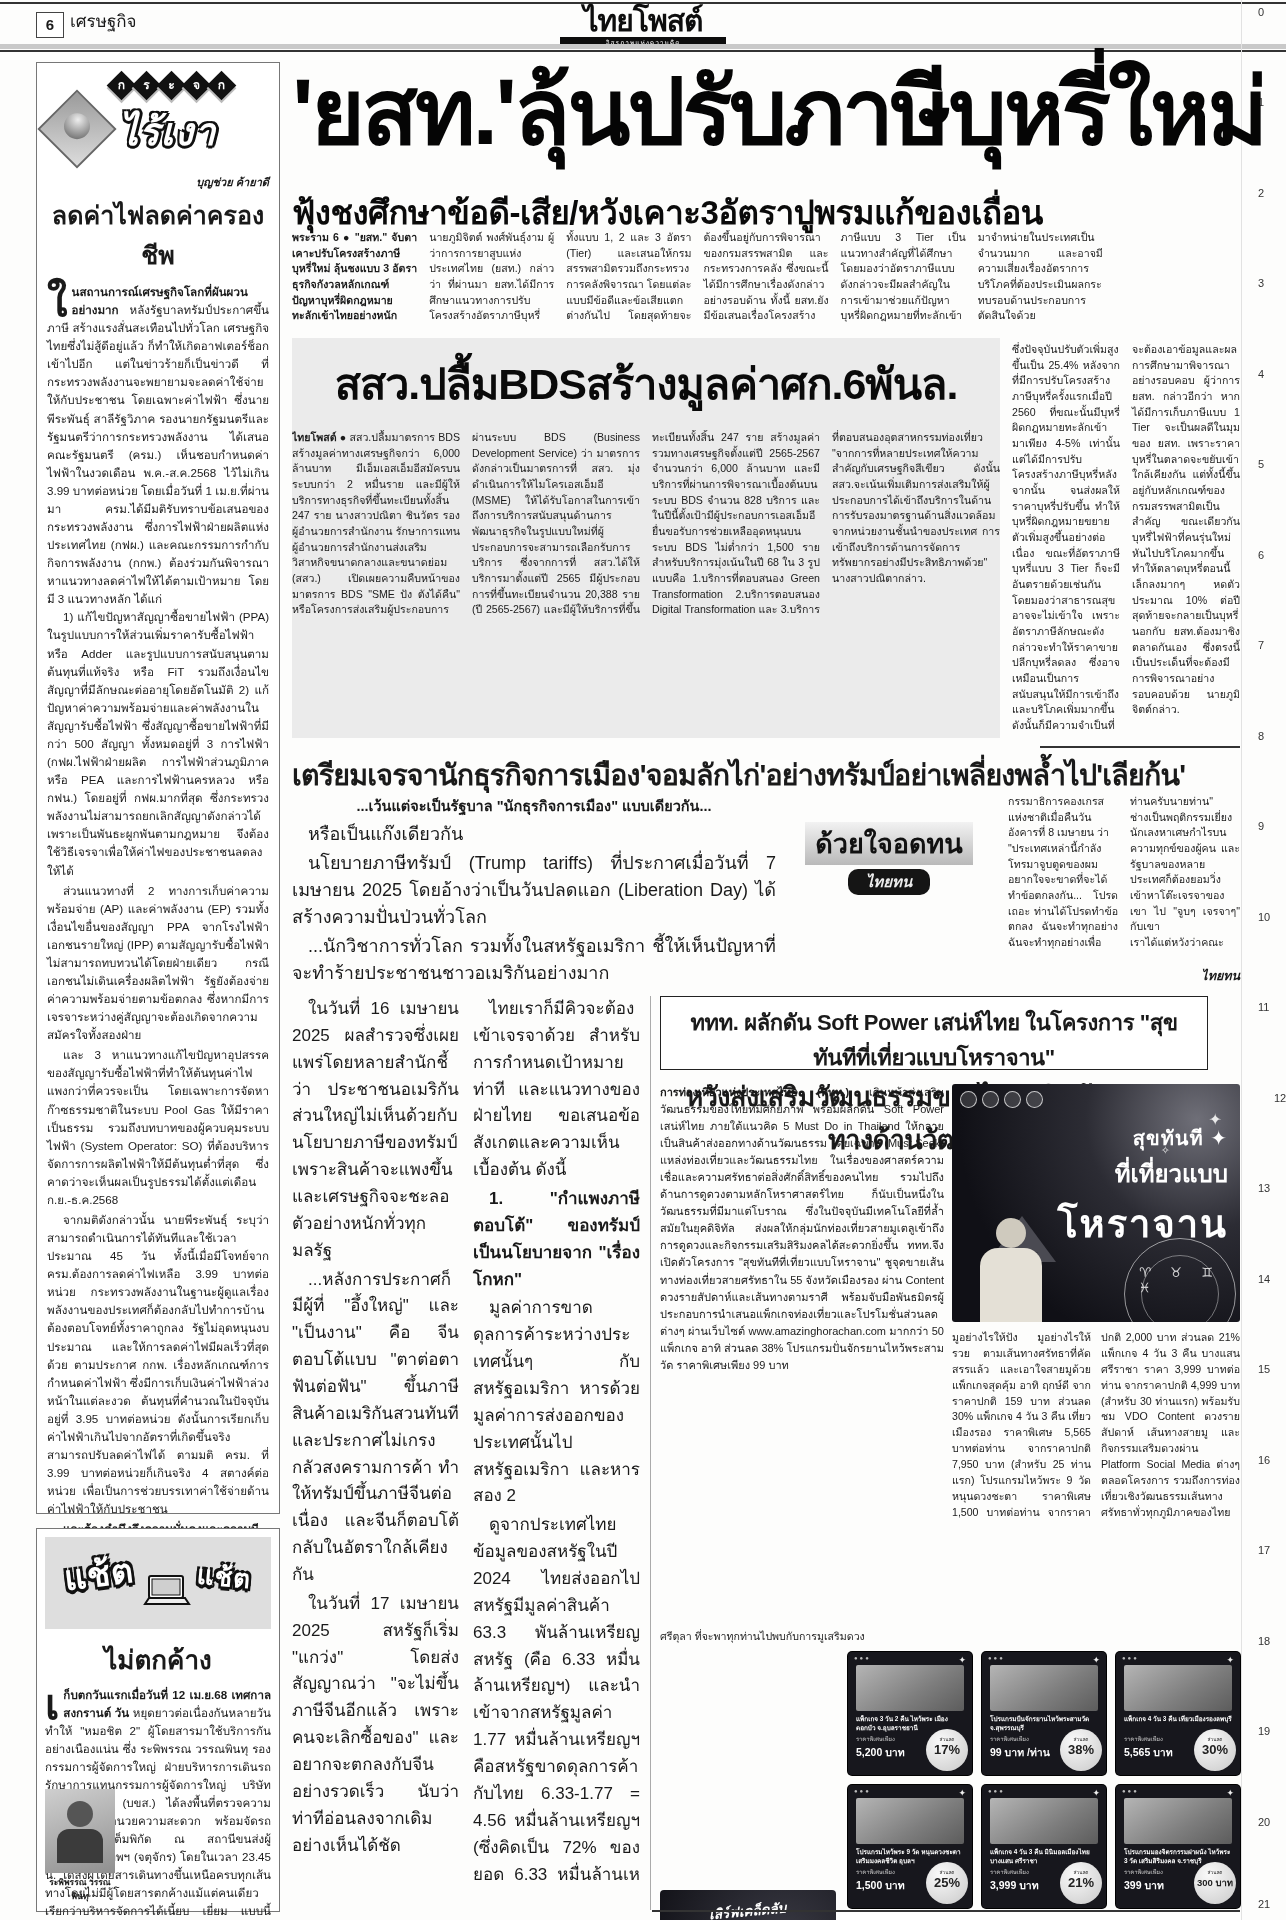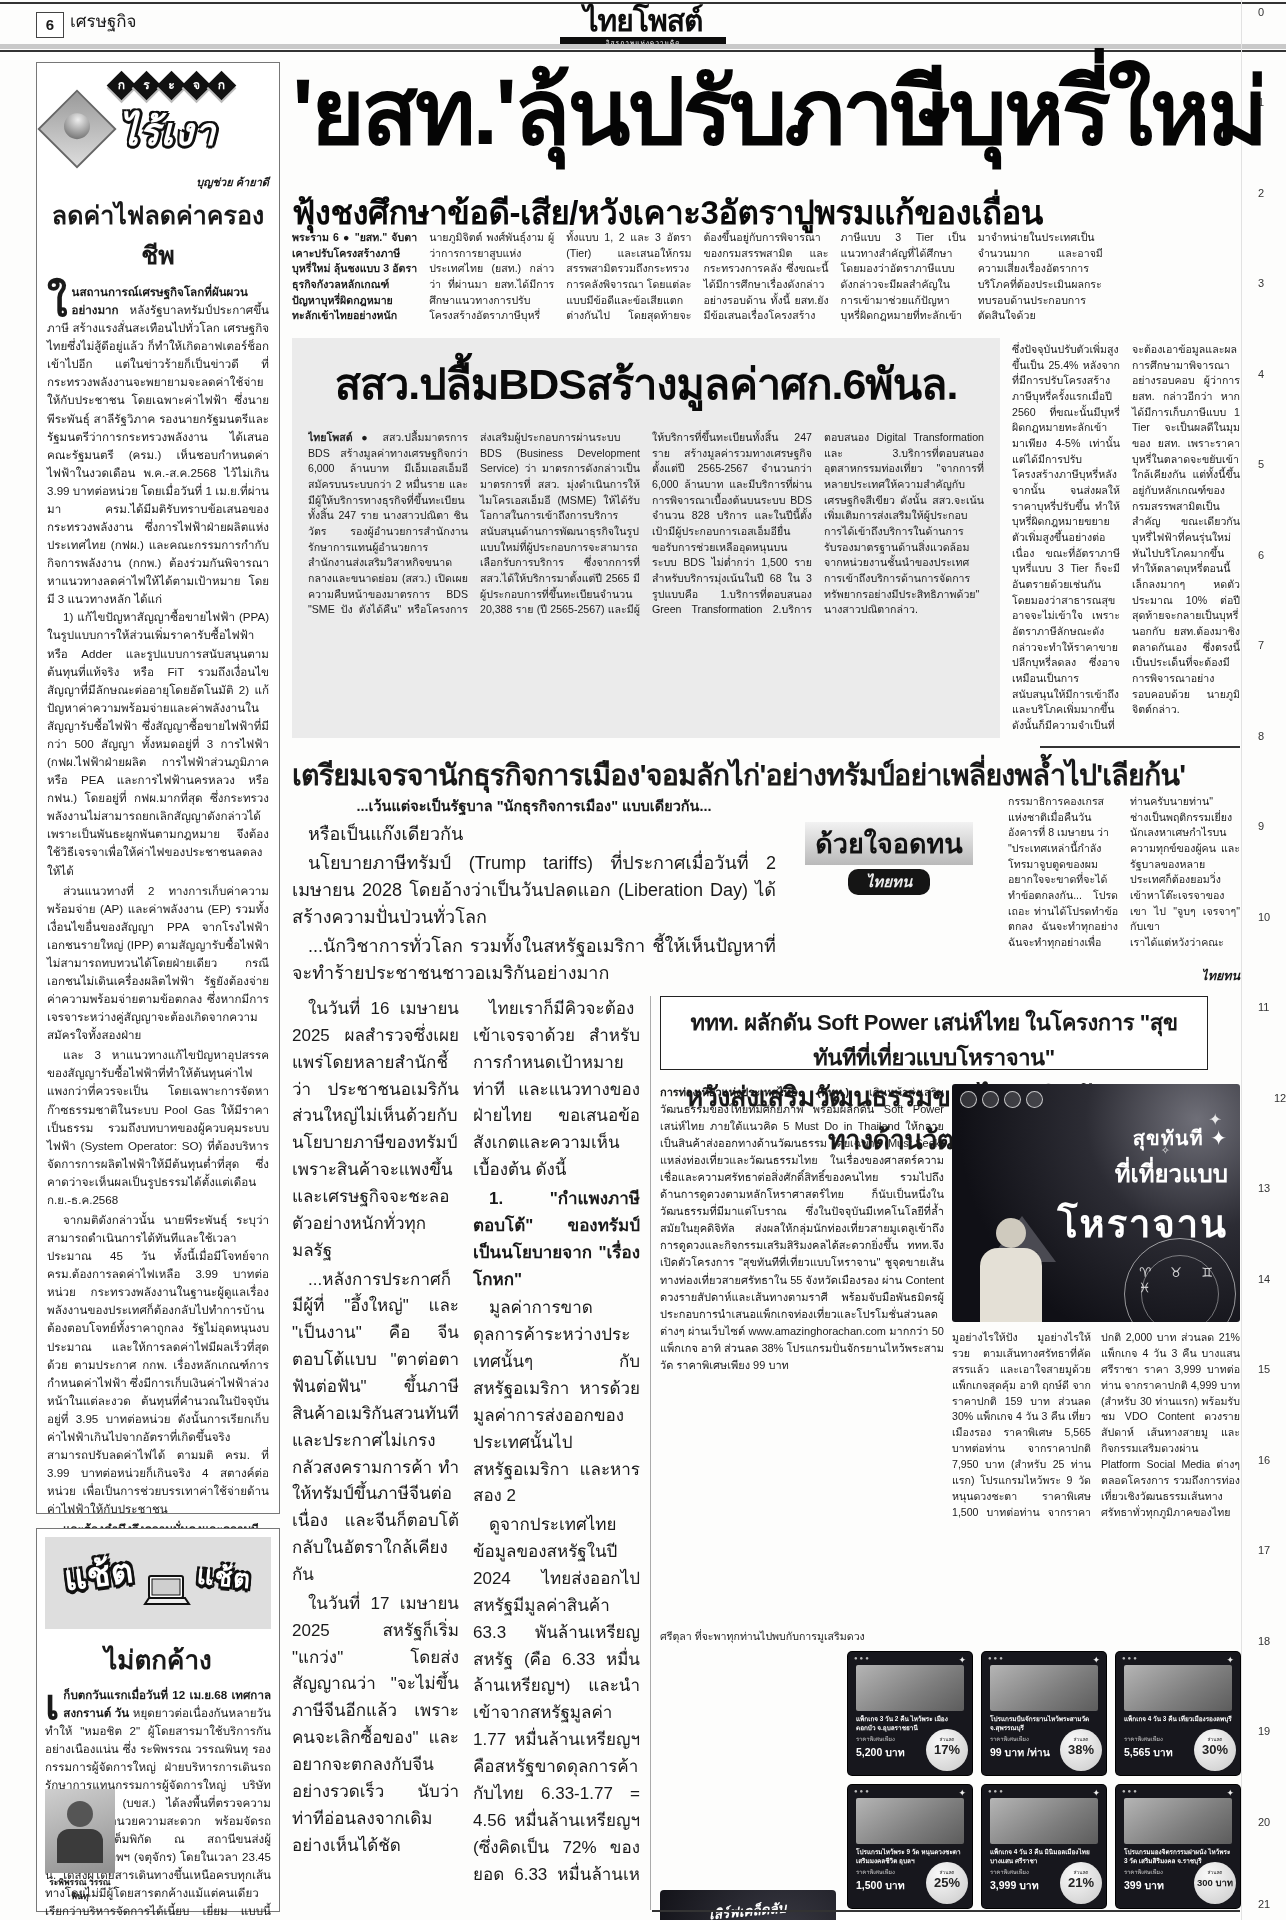--- a/index.html
+++ b/index.html
@@ -138,40 +138,40 @@
 </div>
 
 <div class="abs ctr h1-main" style="left:292px;top:64px;width:948px;">'ยสท.'ลุ้นปรับภาษีบุหรี่ใหม่</div>
 <div class="abs h2-main" style="left:292px;top:186px;width:948px;">ฟุ้งชงศึกษาข้อดี-เสีย/หวังเคาะ3อัตราปูพรมแก้ของเถื่อน</div>
 
 <div class="abs cols body-txt just" style="left:292px;top:230px;width:948px;height:102px;column-count:7;">
   <span class="b">พระราม 6 ● "ยสท." จับตาเคาะปรับโครงสร้างภาษีบุหรี่ใหม่ ลุ้นชงแบบ 3 อัตรา ธุรกิจกังวลหลักเกณฑ์ปัญหาบุหรี่ผิดกฎหมายทะลักเข้าไทยอย่างหนัก</span>
   <span>  นายภูมิจิตต์ พงศ์พันธุ์งาม ผู้ว่าการการยาสูบแห่งประเทศไทย (ยสท.) กล่าวว่า ที่ผ่านมา ยสท.ได้มีการศึกษาแนวทางการปรับโครงสร้างอัตราภาษีบุหรี่ ทั้งแบบ 1, 2 และ 3 อัตรา (Tier) และเสนอให้กรมสรรพสามิตรวมถึงกระทรวงการคลังพิจารณา โดยแต่ละแบบมีข้อดีและข้อเสียแตกต่างกันไป โดยสุดท้ายจะต้องขึ้นอยู่กับการพิจารณาของกรมสรรพสามิต และกระทรวงการคลัง ซึ่งขณะนี้ได้มีการศึกษาเรื่องดังกล่าวอย่างรอบด้าน ทั้งนี้ ยสท.ยังมีข้อเสนอเรื่องโครงสร้างภาษีแบบ 3 Tier เป็นแนวทางสำคัญที่ได้ศึกษา โดยมองว่าอัตราภาษีแบบดังกล่าวจะมีผลสำคัญในการเข้ามาช่วยแก้ปัญหาบุหรี่ผิดกฎหมายที่ทะลักเข้ามาจำหน่ายในประเทศเป็นจำนวนมาก และอาจมีความเสี่ยงเรื่องอัตราการบริโภคที่ต้องประเมินผลกระทบรอบด้านประกอบการตัดสินใจด้วย</span>
 </div>
 
-<div class="abs bds-box" style="left:292px;top:338px;width:708px;height:400px;padding:12px 16px;box-sizing:border-box;">
+<div class="abs bds-box" style="left:292px;top:338px;width:708px;height:400px;padding:12px 0;box-sizing:border-box;">
   <div class="ctr bds-head">สสว.ปลื้มBDSสร้างมูลค่าศก.6พันล.</div>
   <div class="cols body-txt just" style="column-count:4;height:300px;margin-top:12px;">
     <span class="b">ไทยโพสต์ ●</span>
     <span> สสว.ปลื้มมาตรการ BDS สร้างมูลค่าทางเศรษฐกิจกว่า 6,000 ล้านบาท มีเอ็มเอสเอ็มอีสมัครบนระบบกว่า 2 หมื่นราย และมีผู้ให้บริการทางธุรกิจที่ขึ้นทะเบียนทั้งสิ้น 247 ราย   นางสาวปณิตา ชินวัตร รองผู้อำนวยการสำนักงาน รักษาการแทนผู้อำนวยการสำนักงานส่งเสริมวิสาหกิจขนาดกลางและขนาดย่อม (สสว.) เปิดเผยความคืบหน้าของมาตรการ BDS "SME ปัง ตังได้คืน" หรือโครงการส่งเสริมผู้ประกอบการผ่านระบบ BDS (Business Development Service) ว่า มาตรการดังกล่าวเป็นมาตรการที่ สสว. มุ่งดำเนินการให้ไมโครเอสเอ็มอี (MSME) ให้ได้รับโอกาสในการเข้าถึงการบริการสนับสนุนด้านการพัฒนาธุรกิจในรูปแบบใหม่ที่ผู้ประกอบการจะสามารถเลือกรับการบริการ ซึ่งจากการที่ สสว.ได้ให้บริการมาตั้งแต่ปี 2565 มีผู้ประกอบการที่ขึ้นทะเบียนจำนวน 20,388 ราย (ปี 2565-2567) และมีผู้ให้บริการที่ขึ้นทะเบียนทั้งสิ้น 247 ราย สร้างมูลค่ารวมทางเศรษฐกิจตั้งแต่ปี 2565-2567 จำนวนกว่า 6,000 ล้านบาท และมีบริการที่ผ่านการพิจารณาเบื้องต้นบนระบบ BDS จำนวน 828 บริการ และในปีนี้ตั้งเป้ามีผู้ประกอบการเอสเอ็มอียื่นขอรับการช่วยเหลืออุดหนุนบนระบบ BDS ไม่ต่ำกว่า 1,500 ราย สำหรับบริการมุ่งเน้นในปี 68 ใน 3 รูปแบบคือ 1.บริการที่ตอบสนอง Green Transformation 2.บริการตอบสนอง Digital Transformation และ 3.บริการที่ตอบสนองอุตสาหกรรมท่องเที่ยว   "จากการที่หลายประเทศให้ความสำคัญกับเศรษฐกิจสีเขียว ดังนั้น สสว.จะเน้นเพิ่มเติมการส่งเสริมให้ผู้ประกอบการได้เข้าถึงบริการในด้านการรับรองมาตรฐานด้านสิ่งแวดล้อมจากหน่วยงานชั้นนำของประเทศ การเข้าถึงบริการด้านการจัดการทรัพยากรอย่างมีประสิทธิภาพด้วย" นางสาวปณิตากล่าว.</span>
   </div>
 </div>
 
 <div class="abs cols body-txt just" style="left:1012px;top:342px;width:228px;height:398px;column-count:2;">
   <span>ซึ่งปัจจุบันปรับตัวเพิ่มสูงขึ้นเป็น 25.4% หลังจากที่มีการปรับโครงสร้างภาษีบุหรี่ครั้งแรกเมื่อปี 2560 ที่ขณะนั้นมีบุหรี่ผิดกฎหมายทะลักเข้ามาเพียง 4-5% เท่านั้น แต่ได้มีการปรับโครงสร้างภาษีบุหรี่หลังจากนั้น จนส่งผลให้ราคาบุหรี่ปรับขึ้น ทำให้บุหรี่ผิดกฎหมายขยายตัวเพิ่มสูงขึ้นอย่างต่อเนื่อง ขณะที่อัตราภาษีบุหรี่แบบ 3 Tier ก็จะมีอันตรายด้วยเช่นกัน โดยมองว่าสาธารณสุขอาจจะไม่เข้าใจ เพราะอัตราภาษีลักษณะดังกล่าวจะทำให้ราคาขายปลีกบุหรี่ลดลง ซึ่งอาจเหมือนเป็นการสนับสนุนให้มีการเข้าถึงและบริโภคเพิ่มมากขึ้น ดังนั้นก็มีความจำเป็นที่จะต้องเอาข้อมูลและผลการศึกษามาพิจารณาอย่างรอบคอบ ผู้ว่าการ ยสท. กล่าวอีกว่า หากได้มีการเก็บภาษีแบบ 1 Tier จะเป็นผลดีในมุมของ ยสท. เพราะราคาบุหรี่ในตลาดจะขยับเข้าใกล้เคียงกัน แต่ทั้งนี้ขึ้นอยู่กับหลักเกณฑ์ของกรมสรรพสามิตเป็นสำคัญ ขณะเดียวกันบุหรี่ไฟฟ้าที่คนรุ่นใหม่หันไปบริโภคมากขึ้น ทำให้ตลาดบุหรี่ตอนนี้เล็กลงมากๆ หดตัวประมาณ 10% ต่อปี สุดท้ายจะกลายเป็นบุหรี่นอกกับ ยสท.ต้องมาชิงตลาดกันเอง ซึ่งตรงนี้เป็นประเด็นที่จะต้องมีการพิจารณาอย่างรอบคอบด้วย นายภูมิจิตต์กล่าว.</span>
 </div>
 <div class="abs hairline" style="left:1040px;top:746px;width:200px;height:1.5px;"></div>
 
 <div class="abs oped-head" style="left:292px;top:752px;width:948px;">เตรียมเจรจานักธุรกิจการเมือง'จอมลักไก่'อย่างทรัมป์อย่าเพลี่ยงพล้ำไป'เลียก้น'</div>
 
 <div class="abs" style="left:292px;top:794px;width:484px;height:194px;overflow:hidden;">
   <div class="lead-line">...เว้นแต่จะเป็นรัฐบาล "นักธุรกิจการเมือง" แบบเดียวกัน...</div>
   <div class="just" style="font-size:18px;line-height:1.5;">
     <div class="para">หรือเป็นแก๊งเดียวกัน</div>
-    <div class="para">นโยบายภาษีทรัมป์ (Trump tariffs) ที่ประกาศเมื่อวันที่ 2 เมษายน 2028 โดยอ้างว่าเป็นวันปลดแอก (Liberation Day) ได้สร้างความปั่นป่วนทั่วโลก</div>
+    <div class="para">นโยบายภาษีทรัมป์ (Trump tariffs) ที่ประกาศเมื่อวันที่ 7 เมษายน 2025 โดยอ้างว่าเป็นวันปลดแอก (Liberation Day) ได้สร้างความปั่นป่วนทั่วโลก</div>
     <div class="para">...นักวิชาการทั่วโลก รวมทั้งในสหรัฐอเมริกา ชี้ให้เห็นปัญหาที่จะทำร้ายประชาชนชาวอเมริกันอย่างมาก</div>
     <div class="para">...ประธานาธิบดีโดนัลด์ ทรัมป์ ได้กล่าวในงานเลี้ยงอาหารค่ำของคณะ</div>
   </div>
 </div>
 
 <div class="abs ctr" style="left:784px;top:820px;width:210px;height:168px;">
   <div style="margin-top:2px;"><span class="raksa2">ด้วยใจอดทน</span></div>
   <div style="margin-top:4px;"><span class="raksa3">ไทยทน</span></div>
 </div>
 

